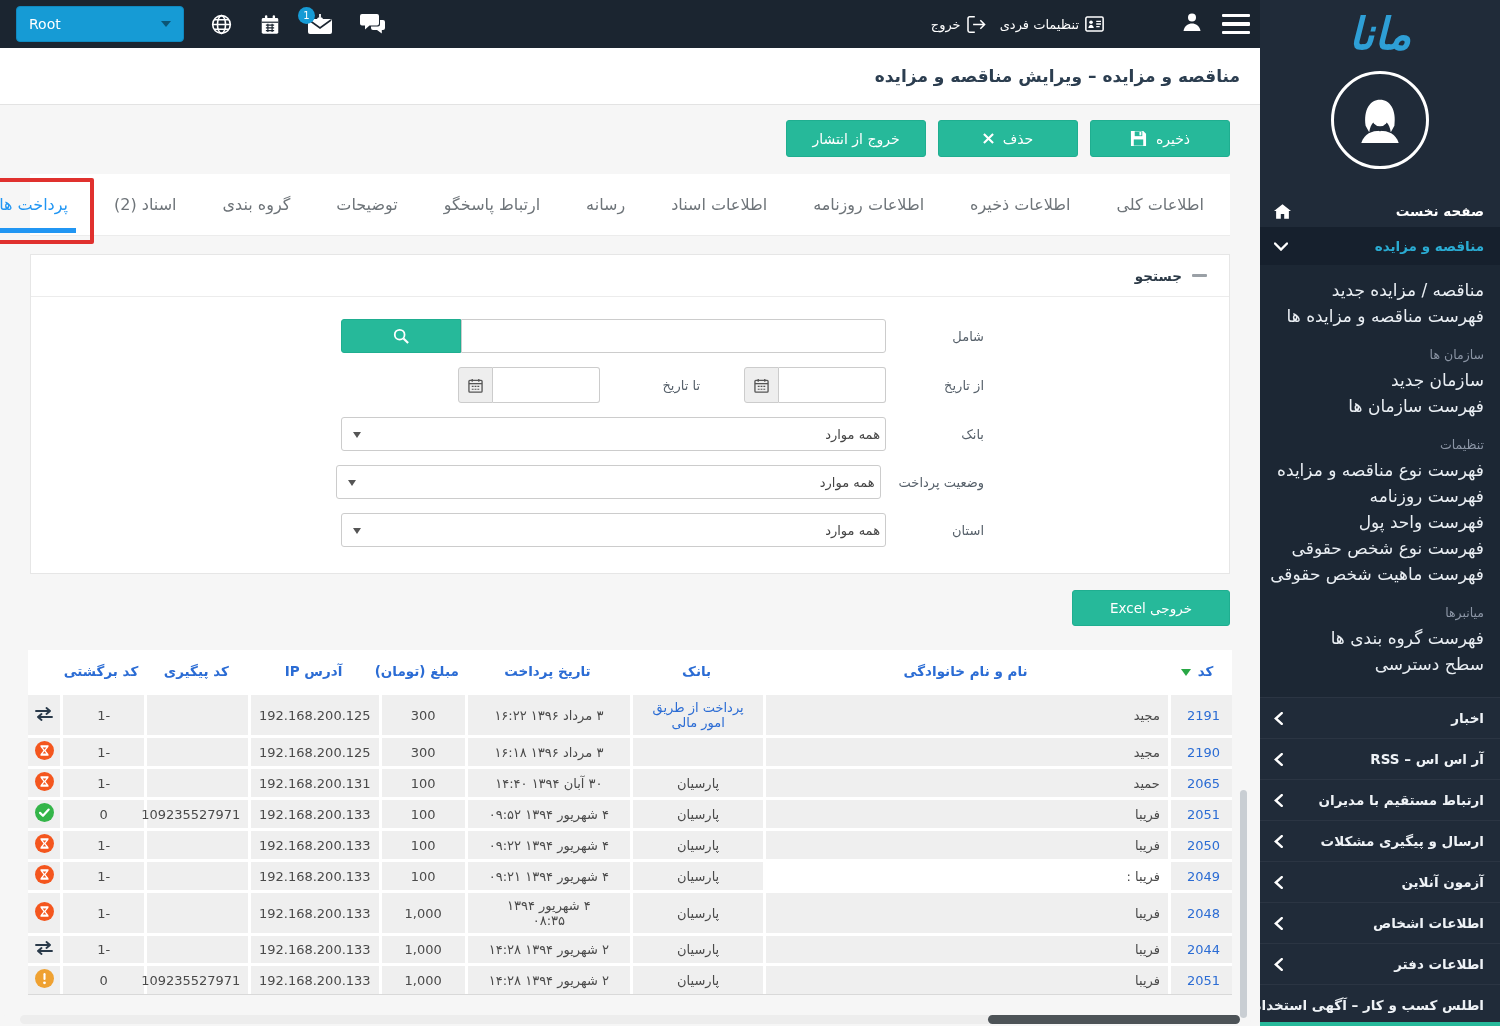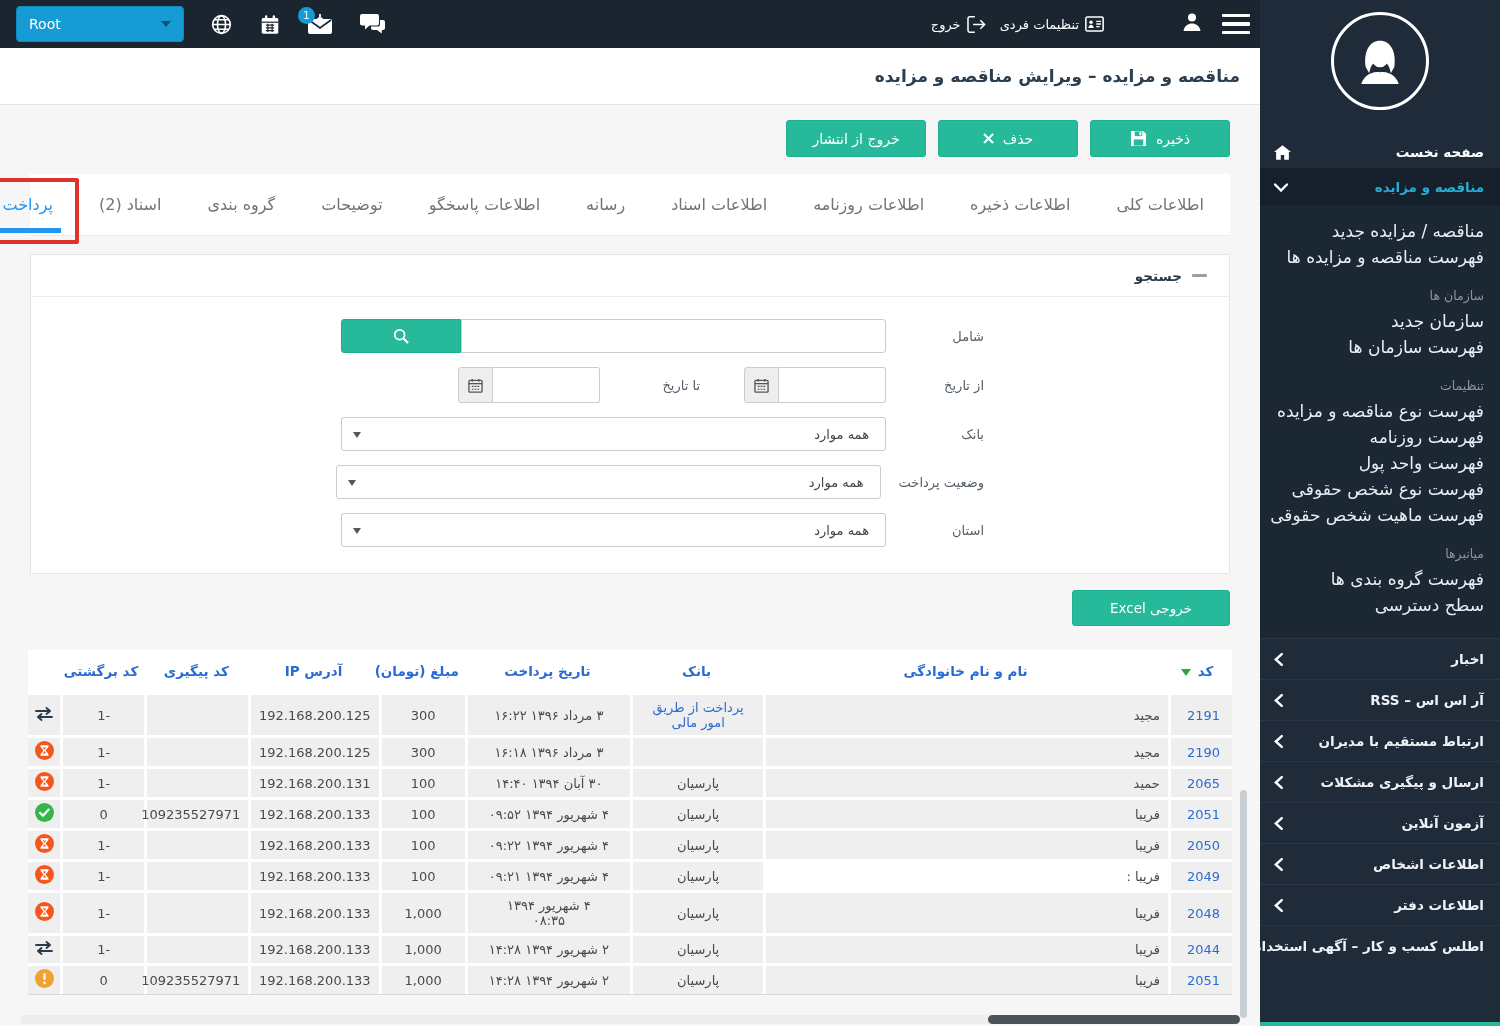--- a/index.html
+++ b/index.html
@@ -60,21 +60,21 @@
   .f-row { display:flex; align-items:center; margin-bottom:14px; padding-left:0; padding-right:245px; }
   .f-label { min-width:80px; margin-left:18px; font-size:13px; color:#56606a; text-align:right; }
   .f-ctrl { width:545px; display:flex; align-items:center; }
   .sinput { flex:1; height:34px; border:1px solid #ccc; border-radius:0 3px 3px 0; background:#fff; padding:0 10px; font-family:inherit; font-size:13px; }
   .sbtn { width:120px; height:34px; background:#26b99a; border:1px solid #1fae90; border-radius:3px 0 0 3px; display:flex; align-items:center; justify-content:center; cursor:pointer; }
   .dgroup { display:flex; width:142px; }
   .dinput { width:107px; height:36px; border:1px solid #ccc; border-radius:0 3px 3px 0; border-left:none; background:#fff; padding:0 8px; font-family:inherit; }
   .daddon { width:35px; height:36px; background:#eee; border:1px solid #ccc; border-radius:3px 0 0 3px; display:flex; align-items:center; justify-content:center; }
   .mid-label { font-size:13px; color:#56606a; margin-right:44px; margin-left:0; }
   .dgroup.second { margin-right:62px; }
-  .sel { position:relative; width:545px; height:34px; border:1px solid #ccc; border-radius:3px; background:#fff; display:flex; align-items:center; padding:0 16px; font-size:13px; color:#444; cursor:pointer; }
+  .sel { position:relative; width:545px; height:34px; border:1px solid #ccc; border-radius:3px; background:#fff; display:flex; align-items:center; padding:0 5px; font-size:13px; color:#444; cursor:pointer; }
   .sel-caret { position:absolute; left:11px; top:14px; width:0; height:0; border-left:4.5px solid transparent; border-right:4.5px solid transparent; border-top:6px solid #555; }
 
   
   .excel-row { display:flex; margin:16px 30px 0; }
   .btn-excel { min-width:158px; height:36px; background:#26b99a; border:1px solid #1fae90; border-radius:3px; color:#fff; font-size:13.5px; display:flex; align-items:center; justify-content:center; cursor:pointer; font-family:inherit; }
 
   
   .table-wrap { margin:24px 28px 0; }
   table { width:100%; border-collapse:separate; border-spacing:0; table-layout:fixed; }
   thead th { background:#fff; color:#2b6cd4; font-size:13.5px; font-weight:bold; padding:13px 6px; text-align:center; white-space:nowrap; }
@@ -94,20 +94,21 @@
   .vscroll { position:absolute; right:13px; top:790px; width:7px; height:228px; background:#c9ced3; border-radius:4px; }
   .hscroll-track { position:absolute; bottom:2px; left:20px; right:20px; height:9px; background:#ededed; border-radius:5px; }
   .hscroll-thumb { position:absolute; bottom:2px; right:20px; width:252px; height:9px; background:#4d5357; border-radius:5px; cursor:pointer; }
 </style>
 </head>
 <body>
 
 <div class="app">
 
   <aside class="sidebar">
+    <div class="logo">مانا</div>
     <div class="avatar-wrap">
       <div class="avatar">
         <svg width="72" height="72" viewBox="0 0 100 100">
           <path fill="#fff" d="M30 58c-3-22 6-36 20-36s23 14 20 36l-5 9c-1-7-3-11-6-14-5 4-13 4-18 0-3 3-5 7-6 14z"></path>
           <ellipse cx="50" cy="45" rx="12" ry="14" fill="#fff"></ellipse>
           <path fill="#fff" d="M24 82c4-13 15-17 26-17s22 4 26 17z"></path>
           <path fill="#202b39" d="M50 66l-9-7h18z"></path>
         </svg>
       </div>
     </div>
@@ -289,21 +290,21 @@
         <span>خروج از انتشار</span>
       </button>
     </div>
 
     <div class="tabs">
         <div class="tab"><span>اطلاعات کلی</span></div>
         <div class="tab"><span>اطلاعات ذخیره</span></div>
         <div class="tab"><span>اطلاعات روزنامه</span></div>
         <div class="tab"><span>اطلاعات اسناد</span></div>
         <div class="tab"><span>رسانه</span></div>
-        <div class="tab"><span>اطلاعات پاسخگو</span></div>
+        <div class="tab"><span>ارتباط پاسخگو</span></div>
         <div class="tab"><span>توضیحات</span></div>
         <div class="tab"><span>گروه بندی</span></div>
         <div class="tab"><span>اسناد (2)</span></div>
         <div class="tab active"><span>پرداخت ها</span><div class="tab-underline"></div><div class="red-box"></div></div>
       </div>
 
     <div class="card">
       <div class="card-header">
         <div class="minus-ic"></div>
         <div class="card-title">جستجو</div>

